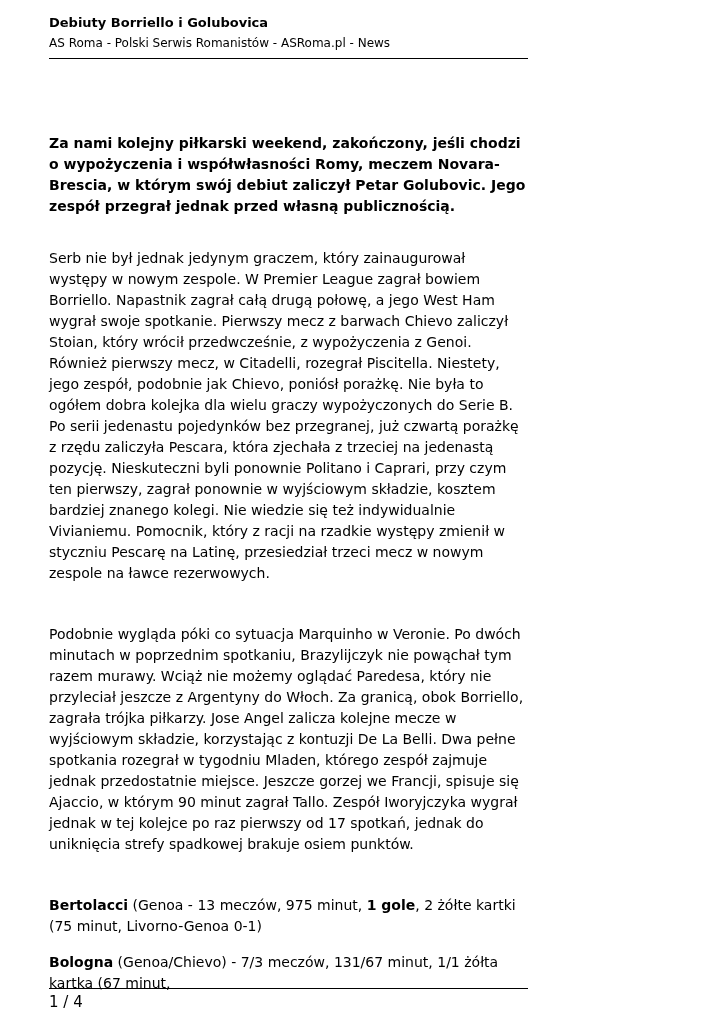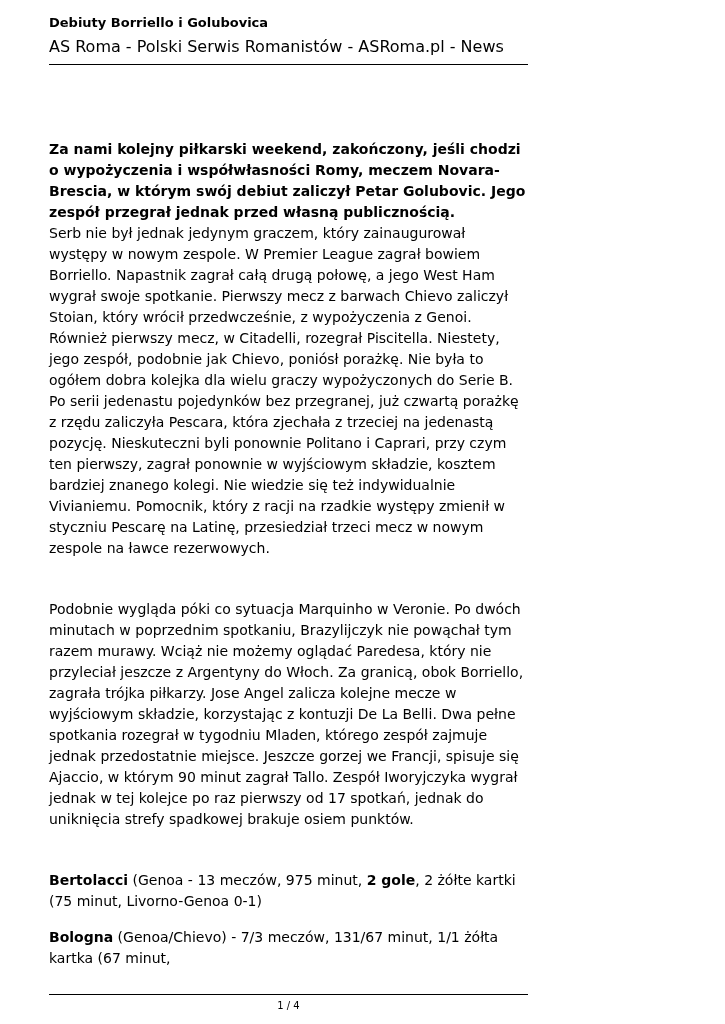--- a/index.html
+++ b/index.html
@@ -16,56 +16,57 @@
     background: #ffffff;
     padding: 14px 49px 0 49px;
     overflow: hidden;
   }
   .doc-title {
     font-size: 13px;
     font-weight: bold;
     line-height: 1.45;
   }
   .doc-subtitle {
-    font-size: 16px;
+    font-size: 12px;
     line-height: 1.45;
     margin-top: 2px;
   }
   hr.rule {
     border: none;
     border-top: 1px solid #000000;
     height: 0;
   }
   .rule-top { margin-top: 6px; }
   .doc-body {
     margin-top: 74px;
     font-size: 14px;
     line-height: 21px;
   }
   .lead {
     font-weight: bold;
   }
   .para {
     margin-bottom: 40px;
+    margin-top: 31px;
   }
   .section-heading {
     margin-bottom: 37px;
   }
   .stat-item {
     margin-bottom: 15px;
   }
   .doc-footer {
     position: absolute;
     left: 49px;
     right: 49px;
     bottom: 12px;
   }
   .page-number {
-    text-align: center;
-    font-size: 10px;
+    text-align: left;
+    font-size: 15px;
     margin-top: 4px;
     line-height: 1.3;
   }
 </style>
 </head>
 <body>
 
 <div class="page">
 
   <header class="doc-header">
@@ -76,21 +77,21 @@
 
   <main class="doc-body">
     <p class="lead">Za nami kolejny piłkarski weekend, zakończony, jeśli chodzi o wypożyczenia i współwłasności Romy, meczem Novara-Brescia, w którym swój debiut zaliczył Petar Golubovic. Jego zespół przegrał jednak przed własną publicznością.</p>
 
     <p class="para">Serb nie był jednak jedynym graczem, który zainaugurował występy w nowym zespole. W Premier League zagrał bowiem Borriello. Napastnik zagrał całą drugą połowę, a jego West Ham wygrał swoje spotkanie. Pierwszy mecz z barwach Chievo zaliczył Stoian, który wrócił przedwcześnie, z wypożyczenia z Genoi. Również pierwszy mecz, w Citadelli, rozegrał Piscitella. Niestety, jego zespół, podobnie jak Chievo, poniósł porażkę. Nie była to ogółem dobra kolejka dla wielu graczy wypożyczonych do Serie B. Po serii jedenastu pojedynków bez przegranej, już czwartą porażkę z rzędu zaliczyła Pescara, która zjechała z trzeciej na jedenastą pozycję. Nieskuteczni byli ponownie Politano i Caprari, przy czym ten pierwszy, zagrał ponownie w wyjściowym składzie, kosztem bardziej znanego kolegi. Nie wiedzie się też indywidualnie Vivianiemu. Pomocnik, który z racji na rzadkie występy zmienił w styczniu Pescarę na Latinę, przesiedział trzeci mecz w nowym zespole na ławce rezerwowych.</p>
 
     <p class="para">Podobnie wygląda póki co sytuacja Marquinho w Veronie. Po dwóch minutach w poprzednim spotkaniu, Brazylijczyk nie powąchał tym razem murawy. Wciąż nie możemy oglądać Paredesa, który nie przyleciał jeszcze z Argentyny do Włoch. Za granicą, obok Borriello, zagrała trójka piłkarzy. Jose Angel zalicza kolejne mecze w wyjściowym składzie, korzystając z kontuzji De La Belli. Dwa pełne spotkania rozegrał w tygodniu Mladen, którego zespół zajmuje jednak przedostatnie miejsce. Jeszcze gorzej we Francji, spisuje się Ajaccio, w którym 90 minut zagrał Tallo. Zespół Iworyjczyka wygrał jednak w tej kolejce po raz pierwszy od 17 spotkań, jednak do uniknięcia strefy spadkowej brakuje osiem punktów.</p>
 
 
     <div class="stats">
-        <p class="stat-item"><span style="font-weight: bold;">Bertolacci</span><span> (Genoa - 13 meczów, 975 minut, </span><span style="font-weight: bold;">2 gole</span><span>, 2 żółte kartki (75 minut, Livorno-Genoa 0-1)</span></p>
+        <p class="stat-item"><span style="font-weight: bold;">Bertolacci</span><span> (Genoa - 13 meczów, 975 minut, </span><span style="font-weight: bold;">1 gole</span><span>, 2 żółte kartki (75 minut, Livorno-Genoa 0-1)</span></p>
         <p class="stat-item"><span style="font-weight: bold;">Bologna</span><span> (Genoa/Chievo) - 7/3 meczów, 131/67 minut, 1/1 żółta kartka (67 minut,</span></p>
       </div>
   </main>
 
   <footer class="doc-footer">
     <hr class="rule">
     <div class="page-number">1 / 4</div>
   </footer>
 
 </div>

